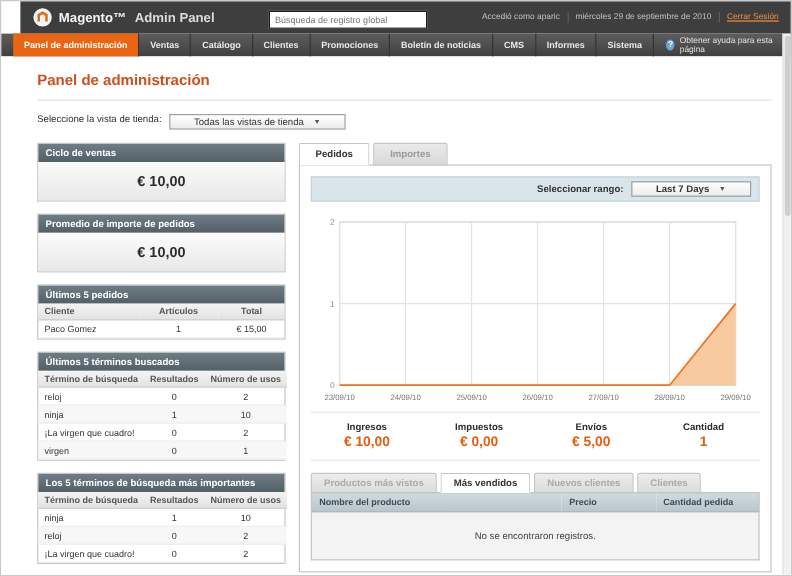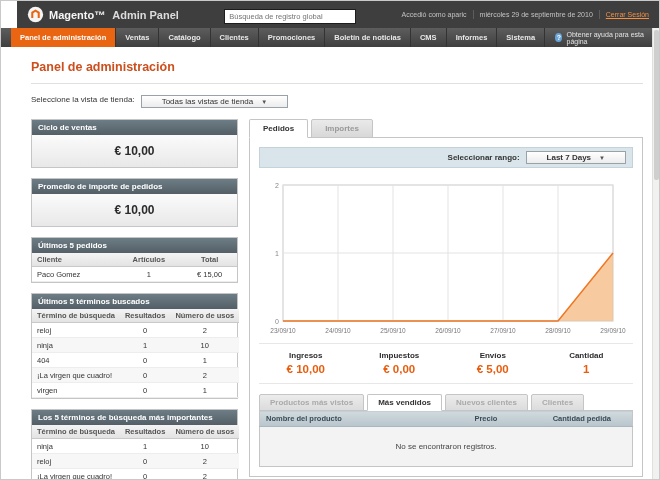--- a/index.html
+++ b/index.html
@@ -179,25 +179,20 @@
             <tbody>
               <tr>
                 <td>reloj</td>
                 <td class="num">0</td>
                 <td class="num">2</td>
               </tr>
               <tr>
                 <td>ninja</td>
                 <td class="num">1</td>
                 <td class="num">10</td>
-              </tr>
-              <tr>
-                <td>404</td>
-                <td class="num">0</td>
-                <td class="num">1</td>
               </tr>
               <tr>
                 <td>¡La virgen que cuadro!</td>
                 <td class="num">0</td>
                 <td class="num">2</td>
               </tr>
               <tr>
                 <td>virgen</td>
                 <td class="num">0</td>
                 <td class="num">1</td>

